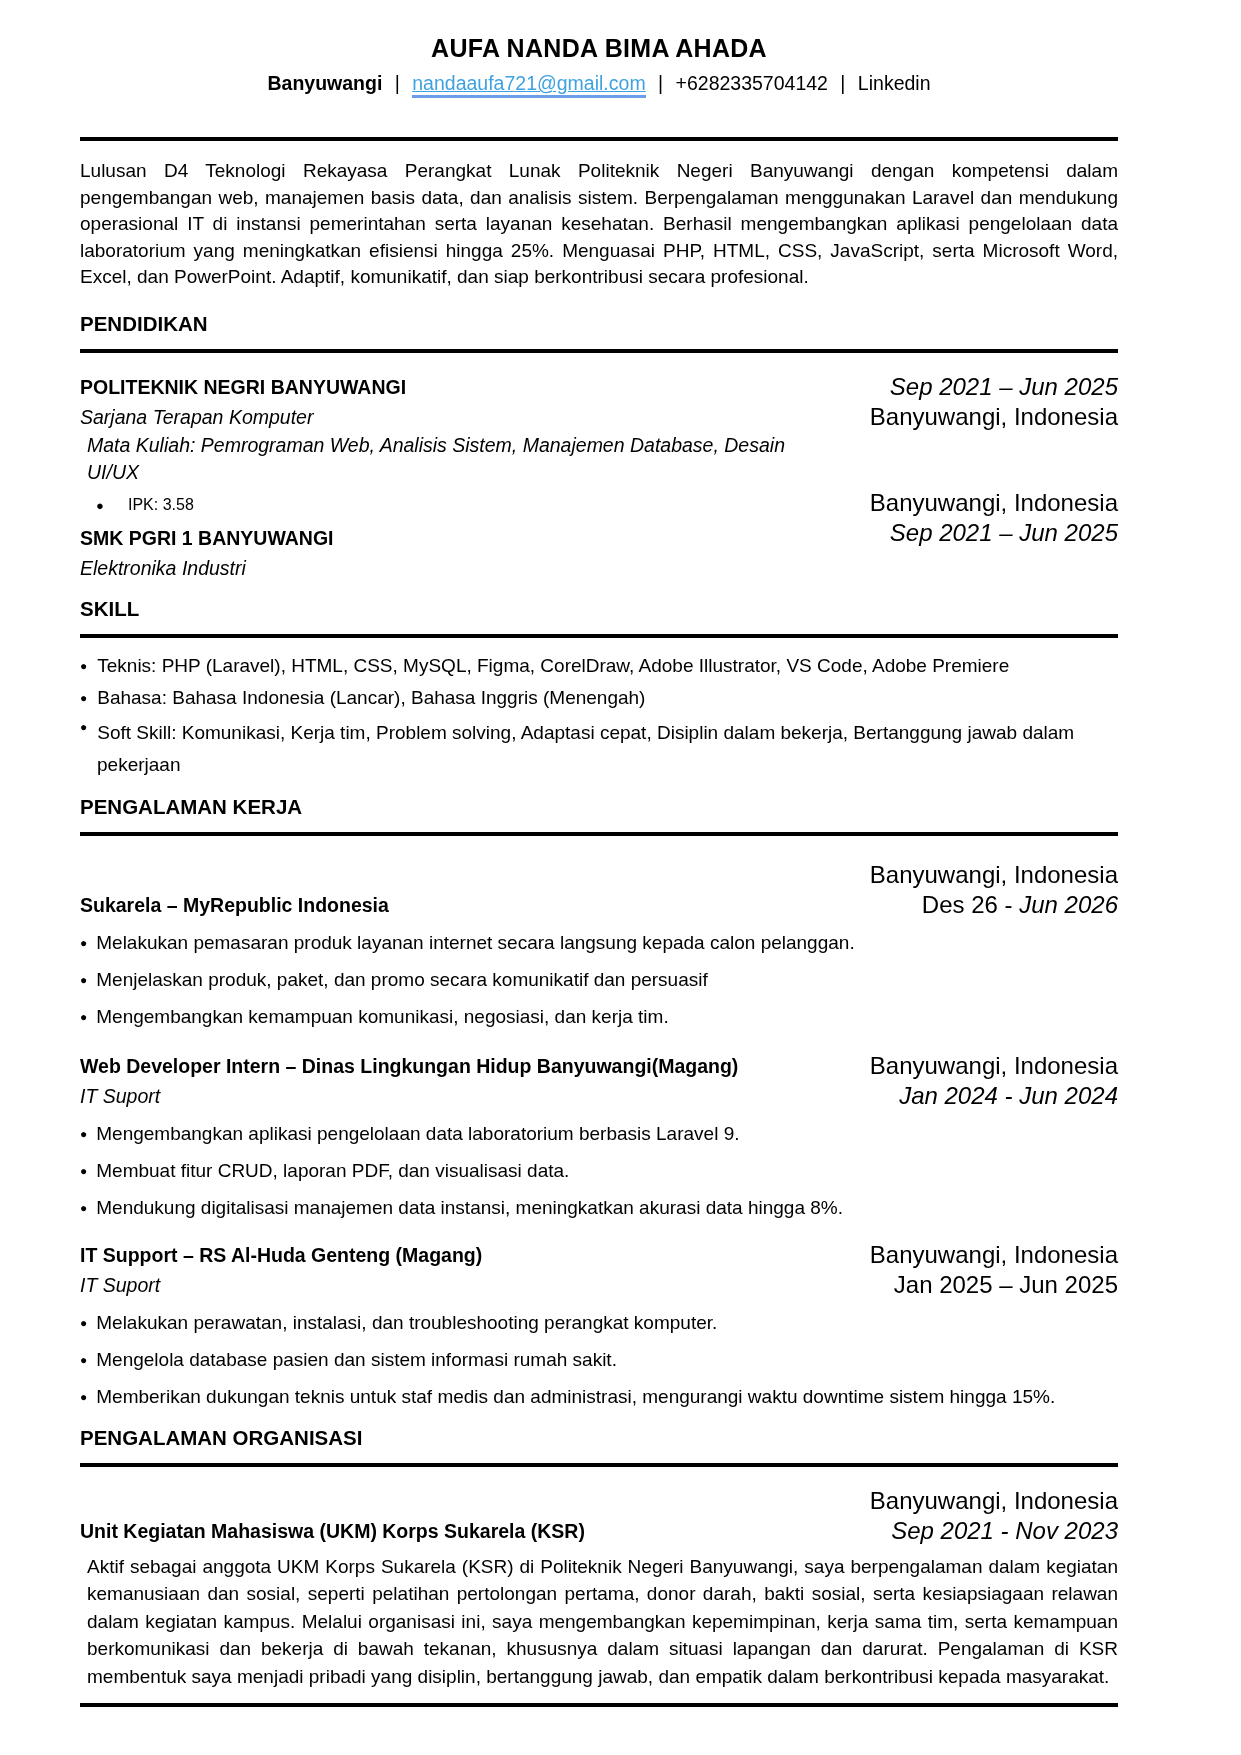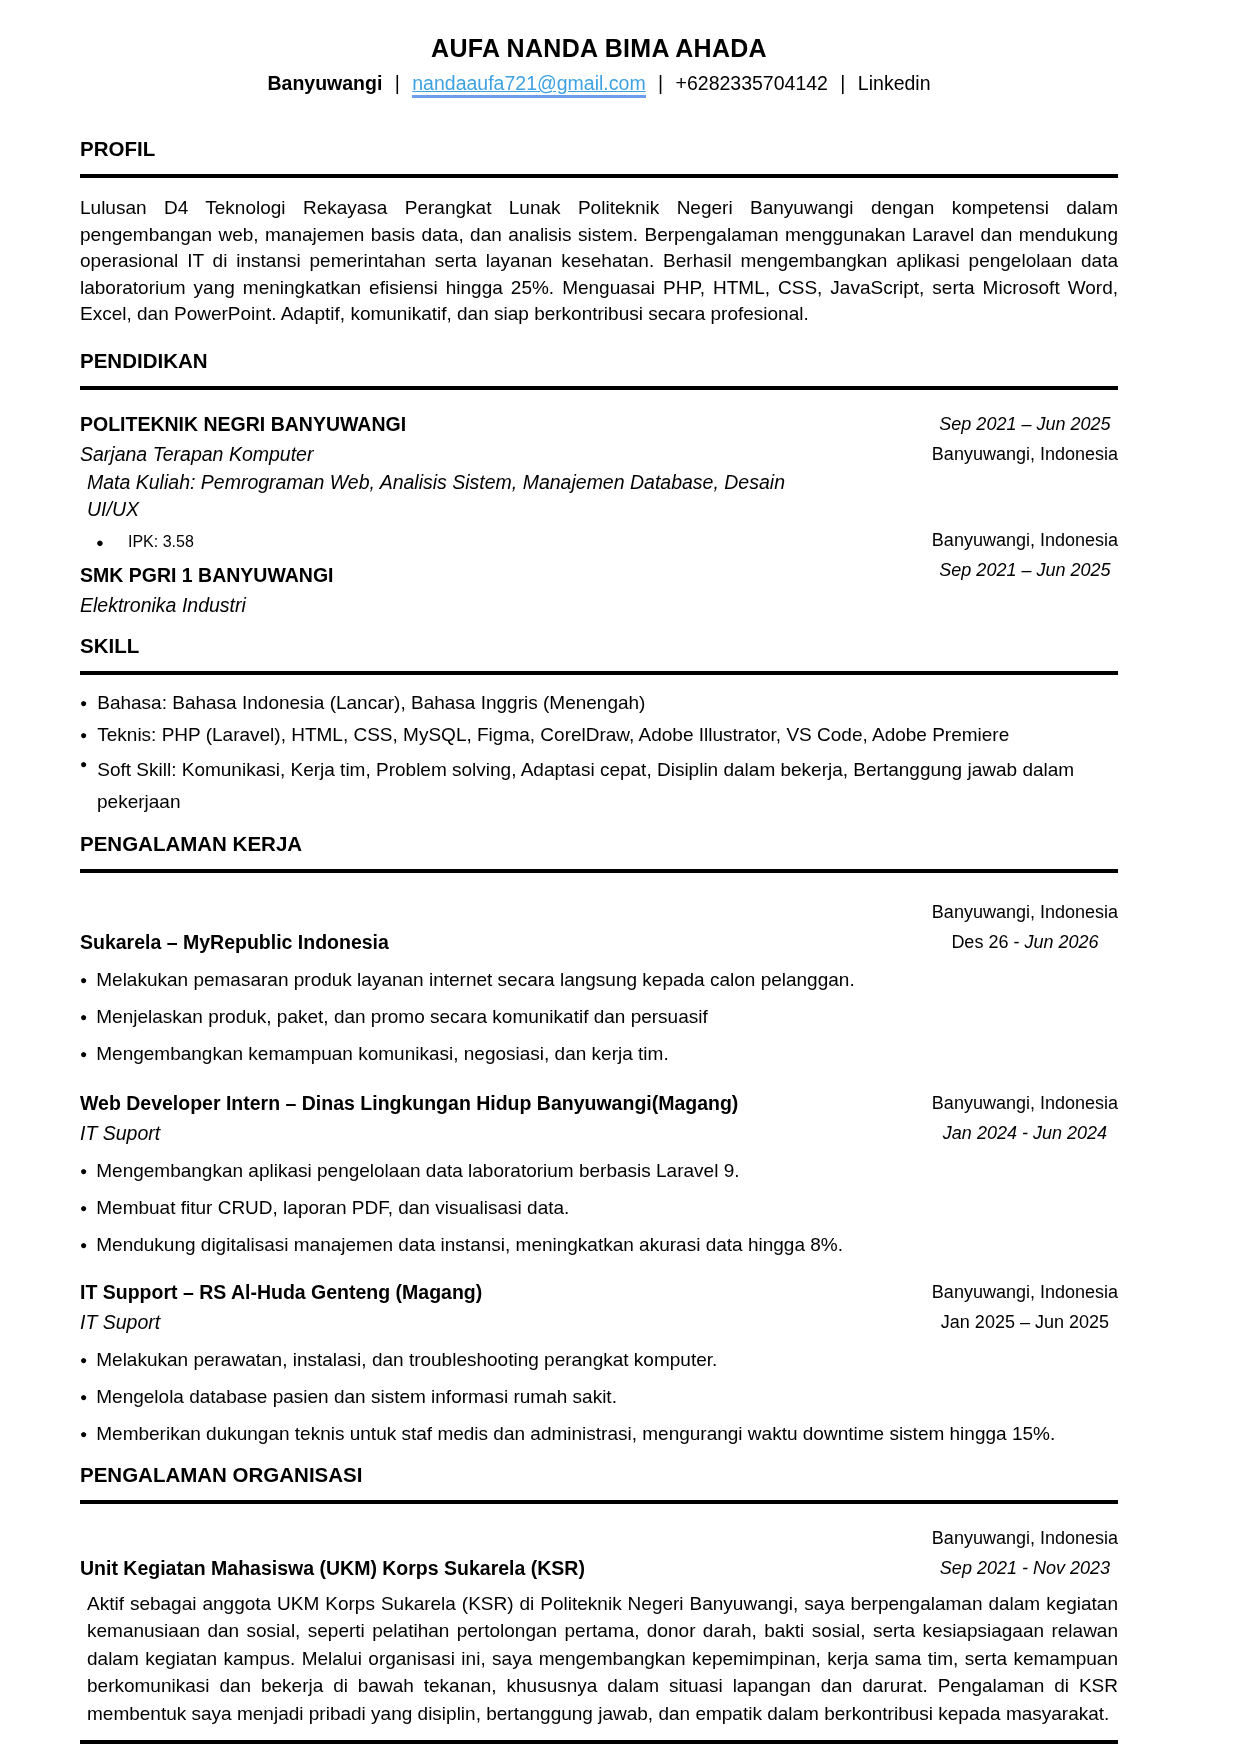--- a/index.html
+++ b/index.html
@@ -26,21 +26,21 @@
   .rule{height:4px;background:#000;margin-top:13px;}
   
   .sec-profil{margin-top:42px;}
   .para{font-size:19px;line-height:26.5px;text-align:justify;margin:17px 0 0;}
   
   .sec-pendidikan{margin-top:21px;}
   .edu-row{display:flex;justify-content:space-between;align-items:flex-start;margin-top:19px;}
   .inst{font-weight:700;font-size:19.5px;line-height:30px;}
   .degree{font-style:italic;font-size:19.5px;line-height:30px;}
   .courses{font-style:italic;font-size:19.5px;line-height:27px;max-width:730px;padding-left:7px;}
-  .rmeta{text-align:center;font-size:18px;line-height:30px;white-space:nowrap;}
+  .rmeta{text-align:right;font-size:24px;line-height:30px;white-space:nowrap;}
   .it{font-style:italic;}
   .edu-row2{margin-top:2px;}
   .gpa{position:relative;padding-left:48px;font-size:16px;line-height:30px;margin:2px 0 3px;}
   .gpa::before{content:"\25CF";position:absolute;left:16px;top:1px;font-size:13px;}
   
   .sec-skill{margin-top:14px;}
   .skill-list{margin-top:13px;}
   .skill-item{font-size:19px;line-height:30px;margin:0;}
   .skill-item::before{content:"\25CF";font-size:12px;margin-right:10px;position:relative;top:-2px;}
   .skill-item.soft{padding-left:17px;text-indent:-17px;margin-top:3px;}
@@ -75,21 +75,20 @@
     <span class="bold">Banyuwangi</span>
     <span class="sep">|</span>
     <a class="email">nandaaufa721@gmail.com</a>
     <span class="sep">|</span>
     <span>+6282335704142</span>
     <span class="sep">|</span>
     <span>Linkedin</span>
   </p>
 
   <section class="sec sec-profil">
-    <h2>PROFIL</h2>
     <div class="rule"></div>
     <p class="para">Lulusan D4 Teknologi Rekayasa Perangkat Lunak Politeknik Negeri Banyuwangi dengan kompetensi dalam pengembangan web, manajemen basis data, dan analisis sistem. Berpengalaman menggunakan Laravel dan mendukung operasional IT di instansi pemerintahan serta layanan kesehatan. Berhasil mengembangkan aplikasi pengelolaan data laboratorium yang meningkatkan efisiensi hingga 25%. Menguasai PHP, HTML, CSS, JavaScript, serta Microsoft Word, Excel, dan PowerPoint. Adaptif, komunikatif, dan siap berkontribusi secara profesional.</p>
   </section>
 
   <section class="sec sec-pendidikan">
     <h2>PENDIDIKAN</h2>
     <div class="rule"></div>
 
     <div class="edu-row">
       <div class="left">
@@ -113,22 +112,22 @@
         <div>Banyuwangi, Indonesia</div>
         <div class="it">Sep 2021 – Jun 2025</div>
       </div>
     </div>
   </section>
 
   <section class="sec sec-skill">
     <h2>SKILL</h2>
     <div class="rule"></div>
     <div class="skill-list">
+      <p class="skill-item">Teknis: PHP (Laravel), HTML, CSS, MySQL, Figma, CorelDraw, Adobe Illustrator, VS Code, Adobe Premiere</p>
       <p class="skill-item">Bahasa: Bahasa Indonesia (Lancar), Bahasa Inggris (Menengah)</p>
-      <p class="skill-item">Teknis: PHP (Laravel), HTML, CSS, MySQL, Figma, CorelDraw, Adobe Illustrator, VS Code, Adobe Premiere</p>
       <p class="skill-item soft">Soft Skill: Komunikasi, Kerja tim, Problem solving, Adaptasi cepat, Disiplin dalam bekerja, Bertanggung jawab dalam pekerjaan</p>
     </div>
   </section>
 
   <section class="sec sec-kerja">
     <h2>PENGALAMAN KERJA</h2>
     <div class="rule"></div>
 
     <div class="entry-1">
       <div class="khead head-end">

